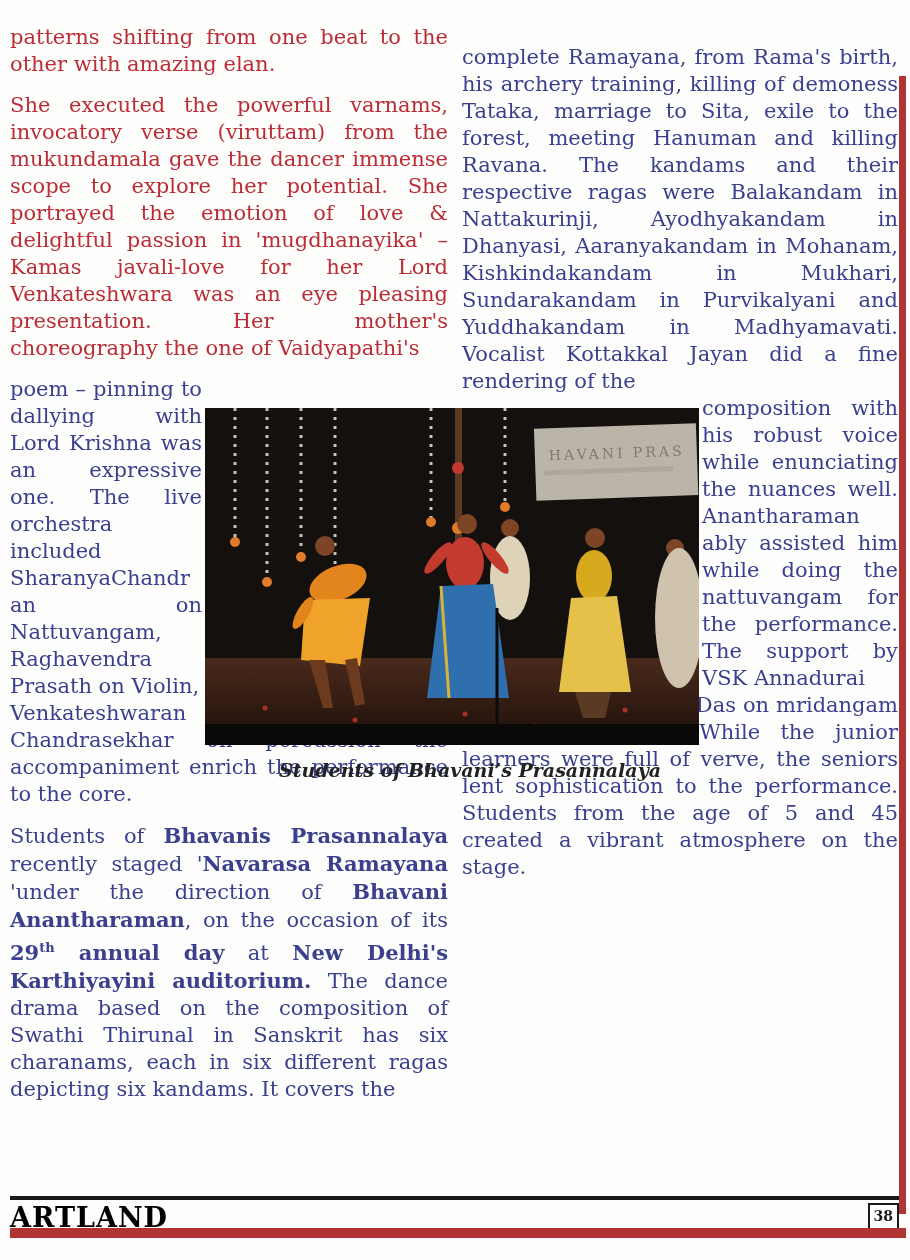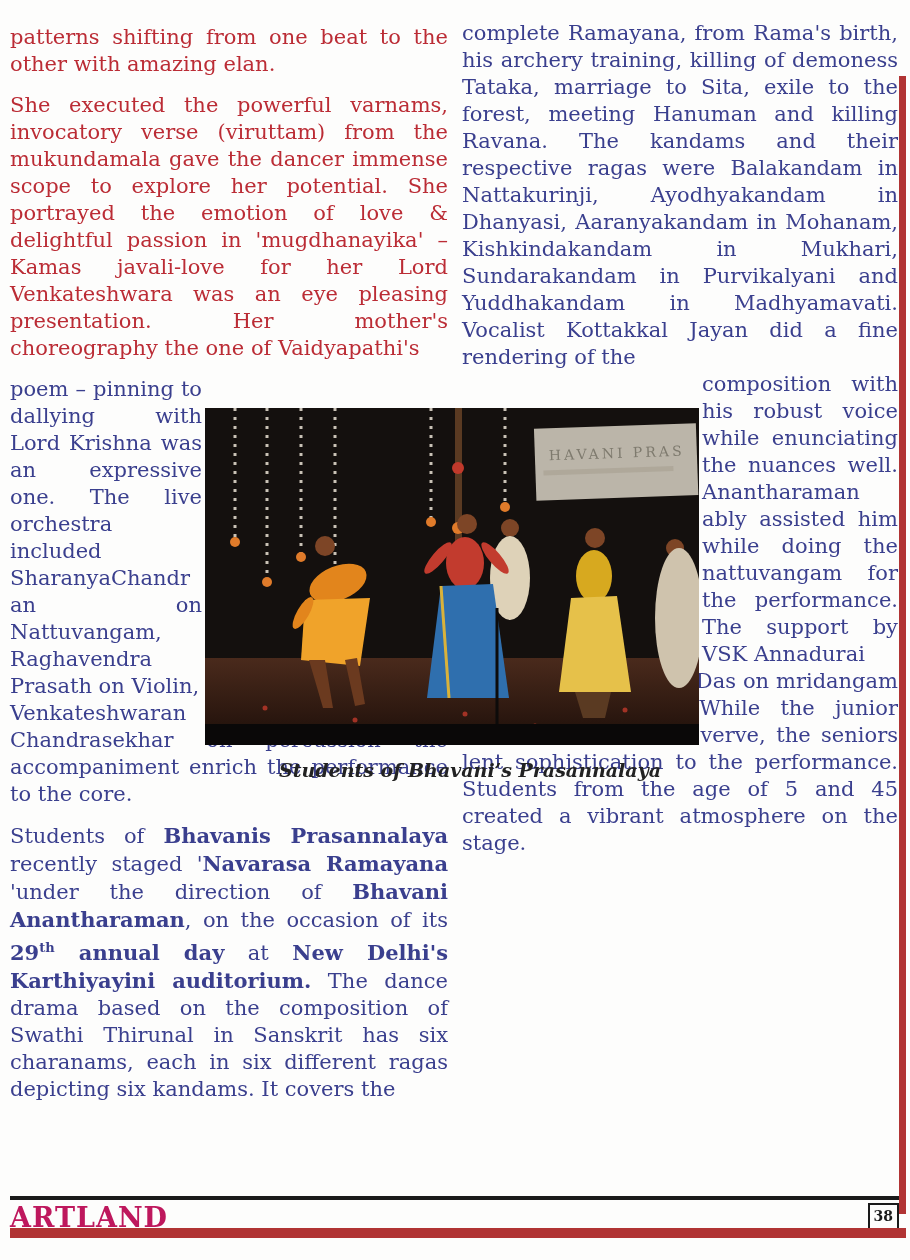--- a/index.html
+++ b/index.html
@@ -2,40 +2,40 @@
 <html><head>
 <meta charset="utf-8">
 <style>
   html,body{margin:0;padding:0;background:#e8e8e8;}
   .page{
     position:relative;width:910px;height:1260px;background:#fdfdfc;
     font-family:"DejaVu Serif","Liberation Serif",serif;overflow:hidden;
   }
   .col{position:absolute;top:0;}
   .col-left{left:10px;width:438px;padding-top:24px;}
-  .col-right{left:462px;width:436px;padding-top:20px;}
+  .col-right{left:462px;width:436px;padding-top:44px;}
   .para{font-size:21px;line-height:27px;text-align:justify;margin:0 0 14px 0;}
   .m0{margin:0;}
   .red{color:#bb2c35;}
   .blue{color:#3a3f8e;}
   .narrow-left{width:192px;overflow-wrap:break-word;margin-top:12px;}
   .narrow-right{width:196px;margin-left:auto;overflow-wrap:break-word;}
   sup{font-size:0.62em;}
   .photo{
     position:absolute;left:205px;top:408px;width:494px;height:337px;margin:0;
     background:#161210;
   }
   .caption{
     position:absolute;left:223px;top:747px;width:494px;text-align:center;
     font-size:19px;font-weight:bold;font-style:italic;color:#222222;margin-top:12px;
   }
   .footer-rule{position:absolute;left:10px;top:1196px;width:889px;height:4px;background:#1a1a1a;}
   .magazine-title{
     position:absolute;left:10px;top:1202px;font-size:27px;font-weight:bold;
-    color:#be185d;letter-spacing:1px;
+    color:#000000;letter-spacing:1px;
   }
   .pagenum{
     position:absolute;right:11px;top:1203px;font-size:14px;font-weight:bold;color:#1a1a1a;
     border:2px solid #1a1a1a;padding:0 4px;line-height:23px;box-shadow:0 0 0 1px #fdfdfc inset;
   }
   .edge-right{position:absolute;left:899px;top:76px;width:7px;height:1138px;background:#b13434;}
   .edge-bottom{position:absolute;left:10px;top:1228px;width:896px;height:10px;background:#b13434;}
 </style>
 </head>
 <body>

